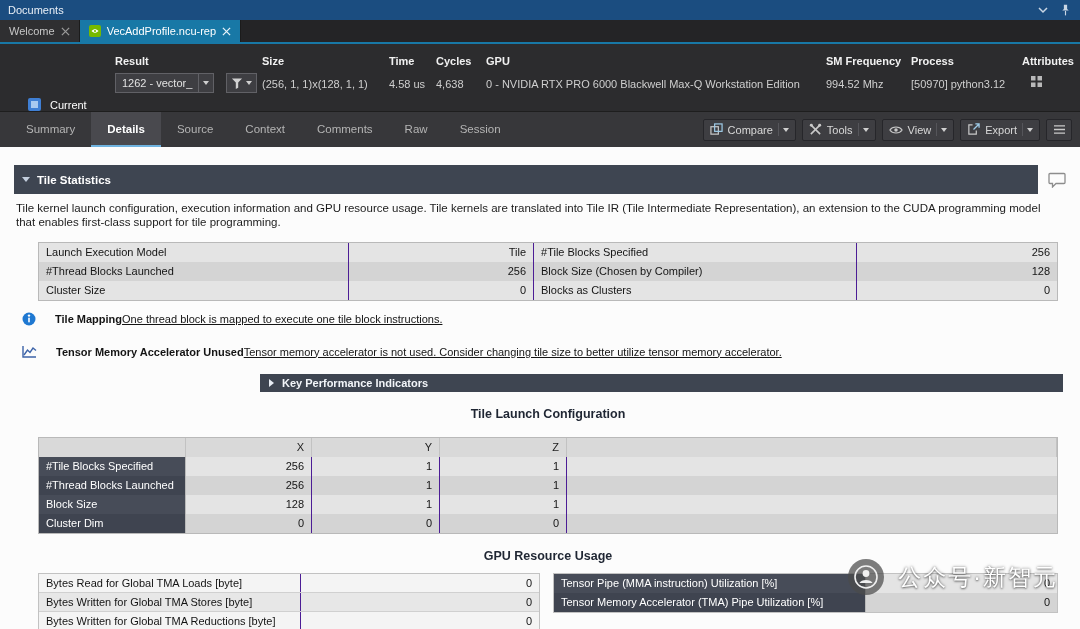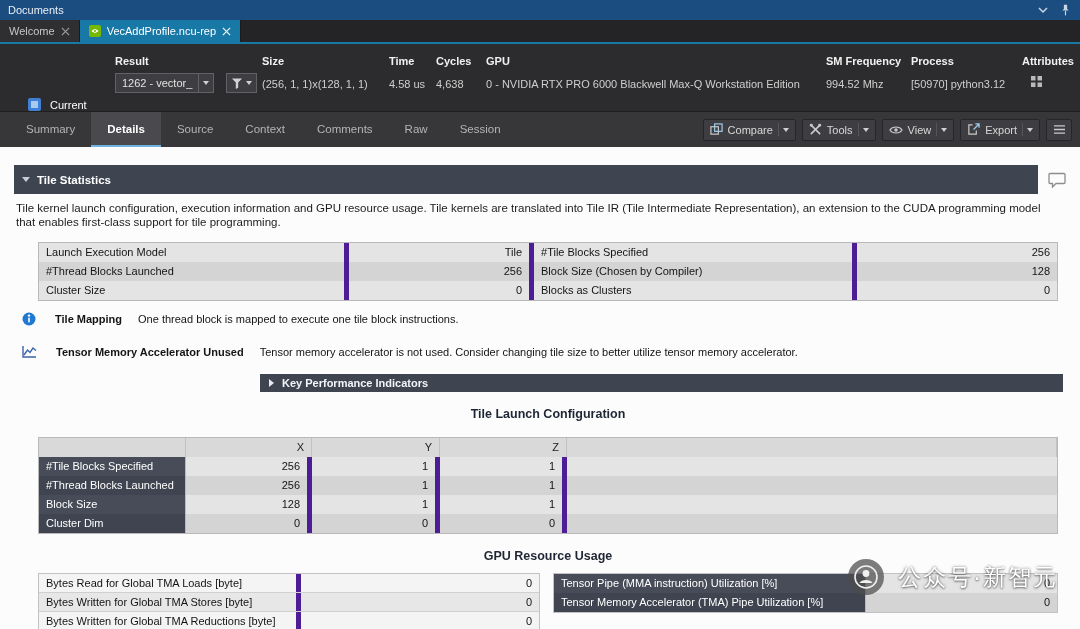--- a/index.html
+++ b/index.html
@@ -52,27 +52,27 @@
   .section-bar { flex: 1; height: 29px; background: #3e4551; display: flex; align-items: center; gap: 7px; padding: 0 8px; color: #fff; font-size: 11.5px; font-weight: bold; }
   .tri-exp { width: 0; height: 0; border-left: 4px solid transparent; border-right: 4px solid transparent; border-top: 5px solid #c3cedd; }
   .tri-col { width: 0; height: 0; border-top: 4px solid transparent; border-bottom: 4px solid transparent; border-left: 5px solid #e8edf4; }
   .desc { margin: 7px 18px 0 16px; font-size: 11.5px; line-height: 14px; color: #1c1c1c; }
   
   .stats-table { margin: 13px 22px 0 38px; border: 1px solid #b9b9b9; font-size: 11px; color: #141414; }
   .trow { display: grid; height: 19px; line-height: 18px; }
   .stats-table .trow { grid-template-columns: 1.2fr 185px 1.25fr 200px; }
   .trow.odd  { background: #e4e4e4; }
   .trow.even { background: #d4d4d4; }
-  .cell { padding: 0 7px; white-space: nowrap; overflow: hidden; border-right: 5px solid #4c1d95; }
+  .cell { padding: 0 7px; white-space: nowrap; overflow: hidden; border-right: 1px solid #4c1d95; }
   .cell:last-child { border-right: none; }
   .cell.v { text-align: right; }
   
   .notice { display: flex; align-items: center; margin-left: 22px; font-size: 11px; color: #141414; }
   .notice .ntitle { font-weight: bold; margin-left: 19px; white-space: nowrap; }
-  .notice .ntext { margin-left: 16px; white-space: nowrap; }
+  .notice .ntext { margin-left: 0; white-space: nowrap; text-decoration: underline; }
   .notice1 { margin-top: 11px; }
   .notice2 { margin-top: 19px; }
   
   .kpi { margin: 16px 17px 0 260px; height: 18px; background: #3e4551; display: flex; align-items: center; gap: 8px; padding: 0 9px; color: #f2f5f9; font-size: 11px; font-weight: 600; }
   
   .ctitle { margin: 15px 22px 0 38px; text-align: center; font-size: 12.5px; font-weight: bold; color: #1f2633; }
   
   .tile-table { margin: 16px 22px 0 38px; border: 1px solid #b9b9b9; font-size: 11px; color: #141414; }
   .tile-table .trow { grid-template-columns: 147px 126px 128px 127px 1fr; }
   .tile-table .hrow { background: #d9d9d9; color: #222; }

